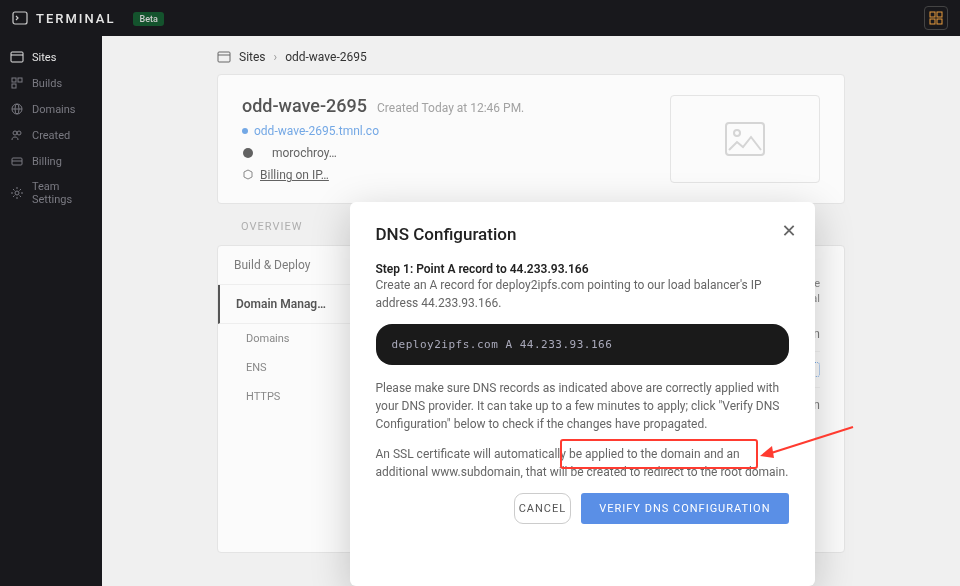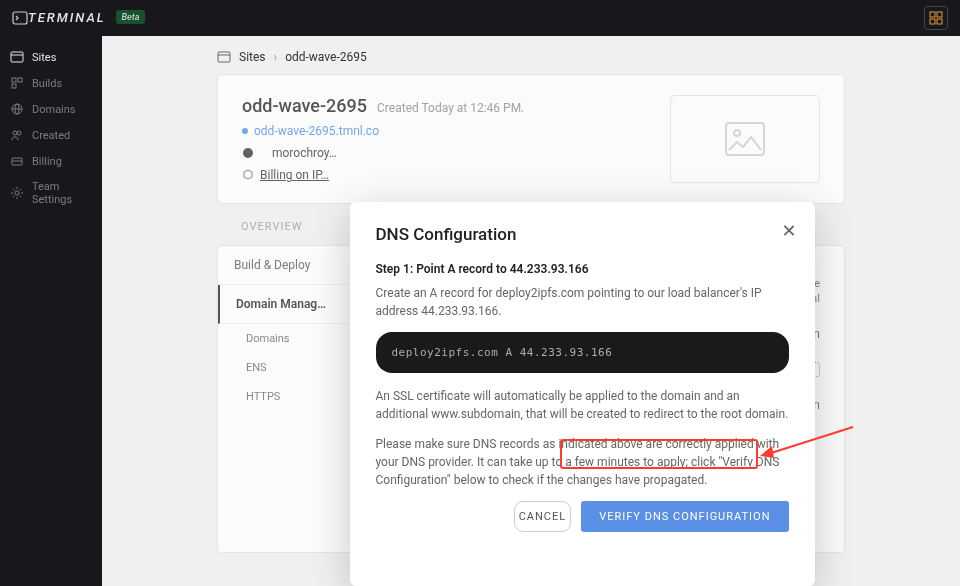--- a/index.html
+++ b/index.html
@@ -1,18 +1,18 @@
 <!DOCTYPE html>
 <html><head>
 <meta charset="utf-8">
 <style>
 * { margin:0; padding:0; box-sizing:border-box; font-family:-apple-system,BlinkMacSystemFont,"Segoe UI",Roboto,sans-serif; }
 body { width:960px; height:586px; background:#f0f0f0; overflow:hidden; position:relative; }
 .topbar { height:36px; background:#18181c; display:flex; align-items:center; padding:0 12px; color:#e5e5e5; }
-.topbar .logo { display:flex; align-items:flex-start; font-size:13px; letter-spacing:2px; font-weight:500;font-style:italic; }
+.topbar .logo { display:flex; align-items:flex-end; gap:8px; font-size:13px; letter-spacing:2px; font-weight:500; }
 .topbar .logo svg { display:block; }
 .topbar .beta { margin-left:10px; background:#14532d; color:#ccc; font-size:9px; padding:2px 6px; border-radius:3px; letter-spacing:0; }
 .topbar .spacer { flex:1; }
 .topbar .dash-icon { width:24px; height:24px; display:flex; align-items:center; justify-content:center; border:1px solid #444; border-radius:4px; }
 .layout { display:flex; height:550px; }
 .sidebar { width:102px; background:#18181c; padding-top:8px; }
 .sidebar .item { display:flex; align-items:center; gap:8px; padding:6px 10px; color:#7a7a82; font-size:11px; cursor:pointer; }
 .sidebar .item.active { color:#e5e5e5; }
 .sidebar .item svg { flex-shrink:0; }
 .main { flex:1; background:#f0f0f0; overflow:hidden; position:relative; }
@@ -47,21 +47,21 @@
 .domain-row .pill { color:#4a90e2; border:1px dotted #4a90e2; border-radius:3px; padding:1px 6px; font-size:10px; }
 .ens-title { font-size:14px; font-weight:600; color:#222; margin-top:24px; display:flex; gap:8px; align-items:baseline; }
 .ens-title .soon { color:#e89b3c; font-weight:500; font-size:13px; }
 .ens-desc { font-size:12px; color:#666; margin-top:4px; }
 .https-title { font-size:14px; font-weight:600; color:#222; margin-top:20px; }
 
 .modal-backdrop { position:absolute; top:36px; left:102px; right:0; bottom:0; background:rgba(240,240,240,0.25); display:flex; justify-content:center; padding-top:130px; pointer-events:none; }
 .modal { width:465px; background:#fff; border-radius:6px; box-shadow:0 10px 40px rgba(0,0,0,0.2); padding:22px 26px; pointer-events:auto; position:relative; }
 .modal h2 { font-size:17px; font-weight:500; color:#222; margin-bottom:18px; }
 .modal .close { position:absolute; top:18px; right:18px; cursor:pointer; color:#666; font-size:18px; }
-.modal .step { font-size:12px; font-weight:600; color:#222; margin-bottom:8px; }
+.modal .step { font-size:12px; font-weight:600; color:#222; }
 .modal p { font-size:12px; color:#666; line-height:1.5; margin-bottom:12px; }
 .modal .codeblock { background:#1a1a1a; color:#aab; font-family:monospace; font-size:11px; padding:14px 16px; border-radius:16px; margin-bottom:14px; letter-spacing:0.5px; }
 .modal .actions { display:flex; justify-content:flex-end; gap:10px; margin-top:6px; }
 .modal .btn-cancel { border:1px solid #ccc; background:#fff; color:#555; font-size:11px; letter-spacing:1px; padding:8px 4px; border-radius:9px; cursor:pointer; }
 .modal .btn-verify { background:#5a8fe6; color:#fff; border:none; font-size:11px; letter-spacing:1px; padding:9px 18px; border-radius:3px; cursor:pointer; }
 .highlight-box { position:absolute; border:2px solid #ff3b30; border-radius:3px; pointer-events:none; }
 .arrow { position:absolute; }
 </style>
 </head>
 <body>
@@ -239,22 +239,22 @@
       </div>
     </div>
 
     <div class="modal-backdrop">
       <div class="modal">
         <span class="close">✕</span>
         <h2>DNS Configuration</h2>
         <div class="step">Step 1: Point A record to 44.233.93.166</div>
         <p>Create an A record for deploy2ipfs.com pointing to our load balancer's IP address 44.233.93.166.</p>
         <div class="codeblock">deploy2ipfs.com A 44.233.93.166</div>
+        <p>Please make sure DNS records as indicated above are correctly applied with your DNS provider. It can take up to a few minutes to apply; click "Verify DNS Configuration" below to check if the changes have propagated.</p>
         <p>An SSL certificate will automatically be applied to the domain and an additional www.subdomain, that will be created to redirect to the root domain.</p>
-        <p>Please make sure DNS records as indicated above are correctly applied with your DNS provider. It can take up to a few minutes to apply; click "Verify DNS Configuration" below to check if the changes have propagated.</p>
         <div class="actions">
           <button class="btn-cancel">CANCEL</button>
           <button class="btn-verify">VERIFY DNS CONFIGURATION</button>
         </div>
       </div>
     </div>
 
     <div class="highlight-box" style="top:403px;left:458px;width:198px;height:30px;"></div>
     <svg class="arrow" style="top:386px;left:656px;" width="100" height="40" viewBox="0 0 100 40">
       <line x1="95" y1="5" x2="10" y2="32" stroke="#ff3b30" stroke-width="2"></line>

